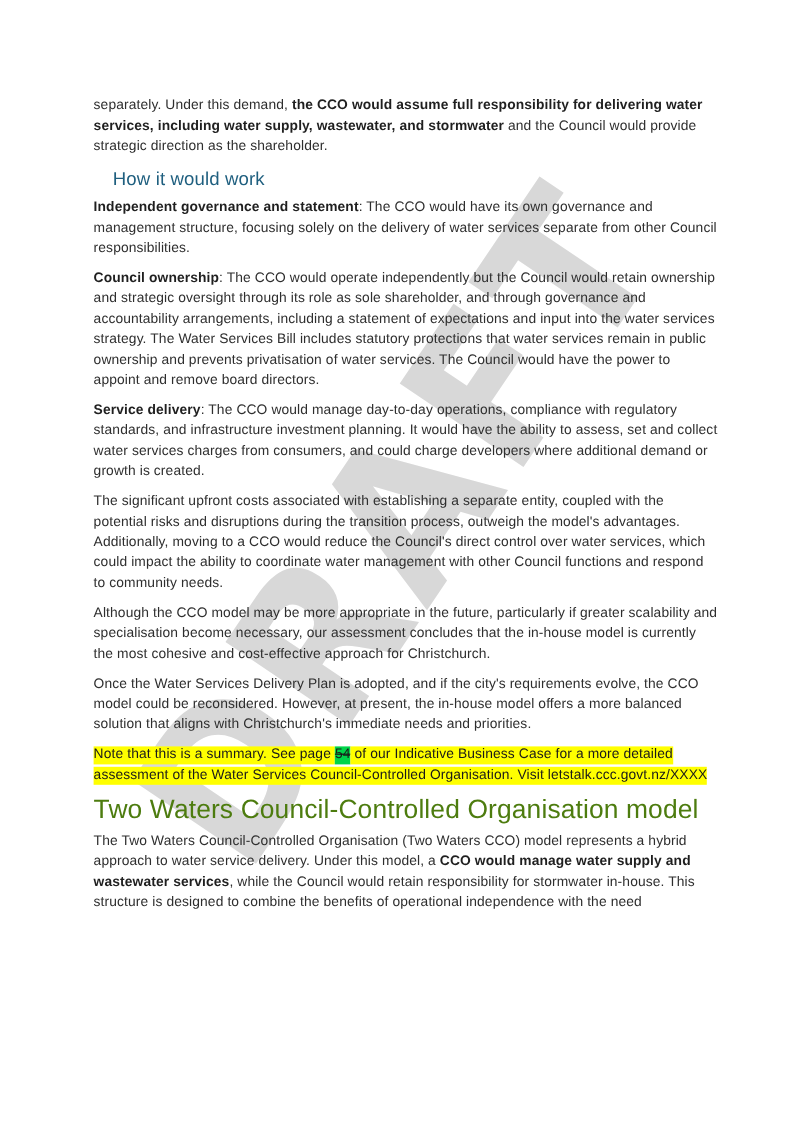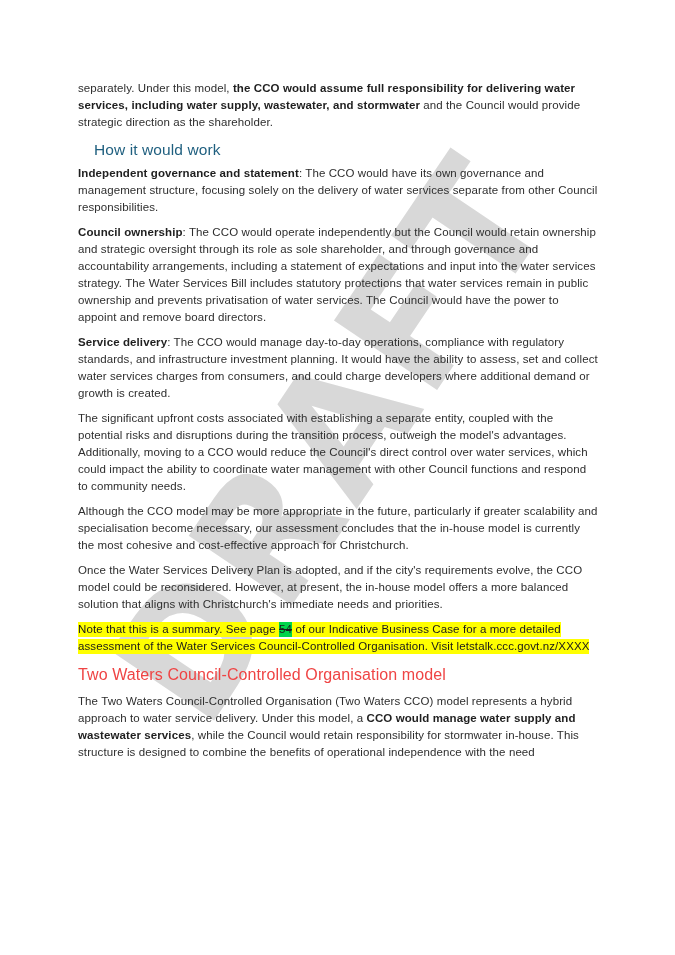--- a/index.html
+++ b/index.html
@@ -50,23 +50,23 @@
     margin: 0 0 5px 16px;
     font-weight: 400;
     font-size: 15.5px;
     line-height: 21px;
     color: #1f5f7f;
     letter-spacing: 0.1px;
   }
   h1.sec {
     margin: 4px 0 6px 0;
     font-weight: 400;
-    font-size: 16px;
+    font-size: 22px;
     line-height: 24px;
-    color: #ef4444;
+    color: #4d7c0f;
     letter-spacing: 0.1px;
   }
   .hl-y {
     background: #ffff00;
     color: #1a1a1a;
     padding: 1px 0 2px 0;
   }
   .hl-g {
     background: #00d44a;
     color: #1a1a1a;
@@ -77,21 +77,21 @@
 </style>
 </head>
 <body>
 
 <div class="page">
 
   <div class="watermark">DRAFT</div>
 
   <div class="content">
 
-    <p><span>separately. Under this model, </span><b>the CCO would assume full responsibility for delivering water services, including water supply, wastewater, and stormwater</b><span> and the Council would provide strategic direction as the shareholder.</span></p>
+    <p><span>separately. Under this demand, </span><b>the CCO would assume full responsibility for delivering water services, including water supply, wastewater, and stormwater</b><span> and the Council would provide strategic direction as the shareholder.</span></p>
 
     <h2 class="sec">How it would work</h2>
 
     <p><b>Independent governance and statement</b><span>: The CCO would have its own governance and management structure, focusing solely on the delivery of water services separate from other Council responsibilities.</span></p>
 
     <p><b>Council ownership</b><span>: The CCO would operate independently but the Council would retain ownership and strategic oversight through its role as sole shareholder, and through governance and accountability arrangements, including a statement of expectations and input into the water services strategy. The Water Services Bill includes statutory protections that water services remain in public ownership and prevents privatisation of water services. The Council would have the power to appoint and remove board directors.</span></p>
 
     <p><b>Service delivery</b><span>: The CCO would manage day-to-day operations, compliance with regulatory standards, and infrastructure investment planning. It would have the ability to assess, set and collect water services charges from consumers, and could charge developers where additional demand or growth is created.</span></p>
 
 

